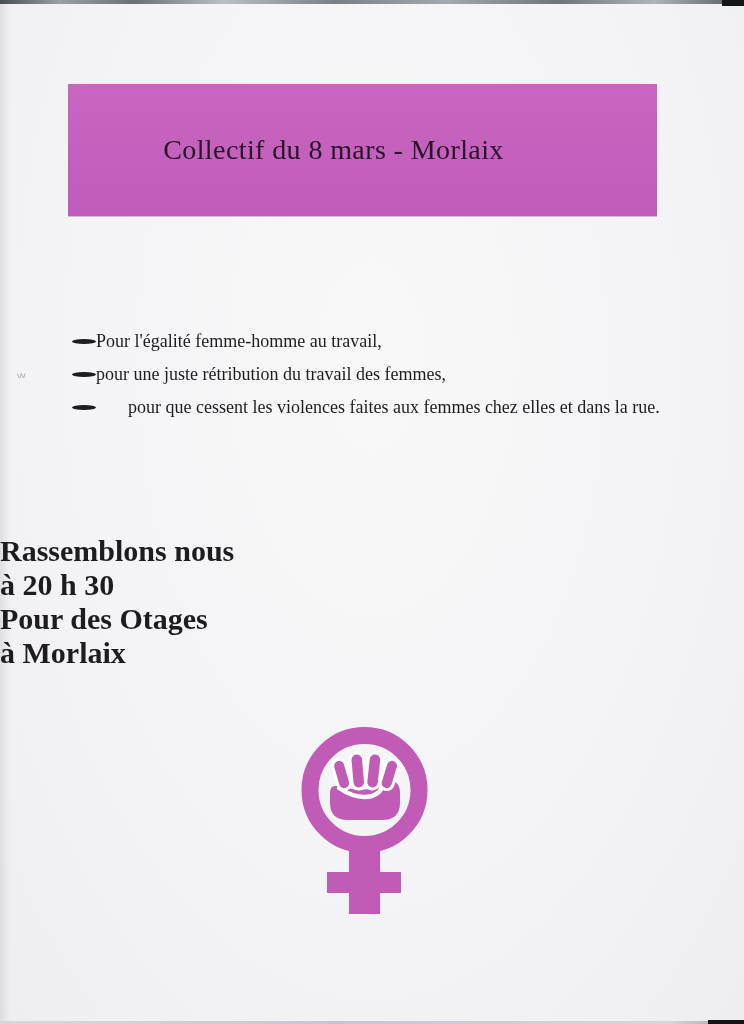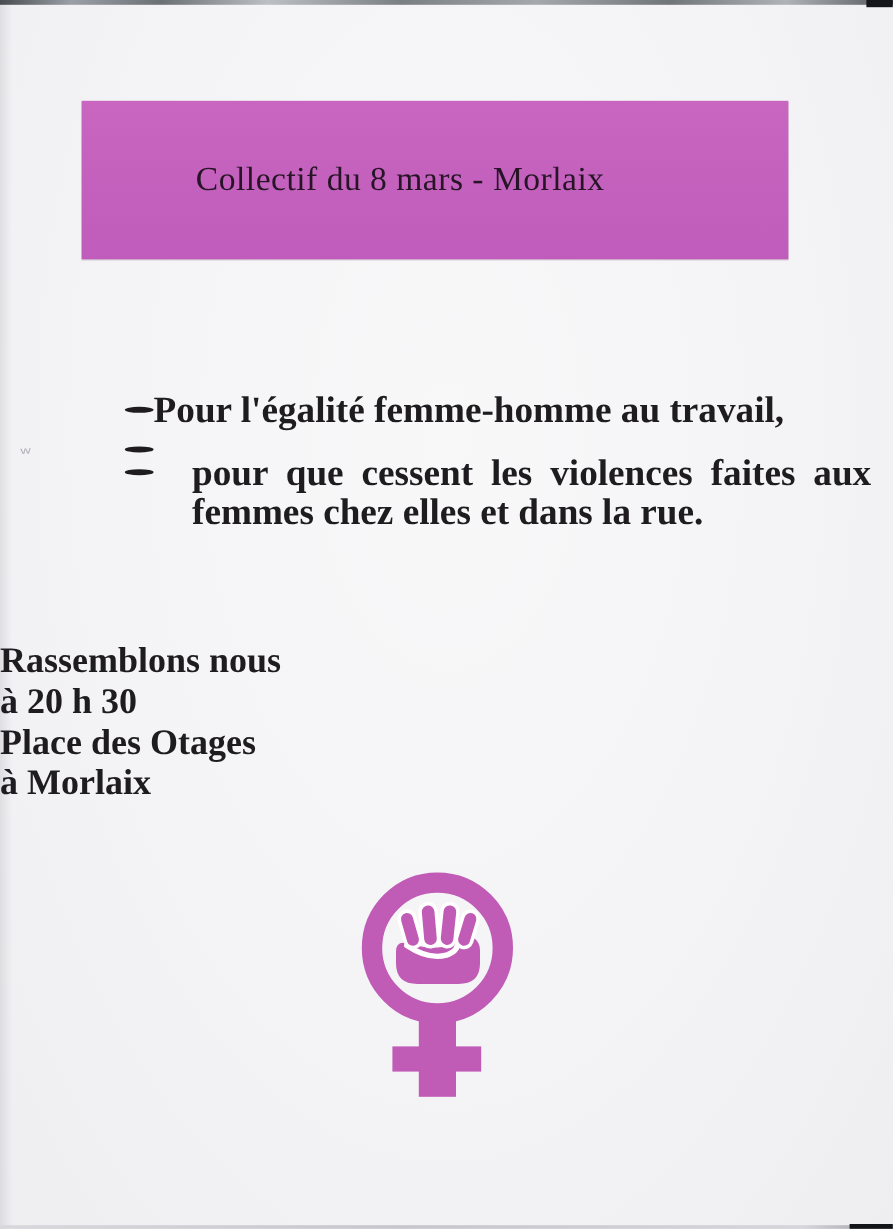--- a/index.html
+++ b/index.html
@@ -40,23 +40,23 @@
     display:flex;align-items:center;justify-content:center;
     padding-right:58px;box-sizing:border-box;
     box-shadow:0 1px 0 rgba(90,30,90,.25);
   }
   .banner-title{
     font-size:28px;letter-spacing:.4px;
     color:var(--title_text,#271527);
   }
   
   .bullets{
-    position:absolute;left:104px;top:325px;width:600px;
+    position:absolute;left:72px;top:325px;width:600px;
     margin:0;padding:0;list-style:none;
-    font-size:31px;line-height:33px;color:var(--body_text,#1e1c1f);font-weight:bold;
+    font-size:18px;line-height:33px;color:var(--body_text,#1e1c1f);
   }
   .bullet-item{display:flex;align-items:flex-start;}
   .dot{
     flex:0 0 24px;margin-top:14px;
     width:5px;height:5px;border-radius:50%;
     background:var(--body_text,#1e1c1f);
     box-sizing:content-box;
   }
   .dot-col{flex:0 0 24px;display:flex;}
   .bullet-text{flex:0 0 auto;max-width:570px;}
@@ -92,33 +92,34 @@
     <li class="bullet-item">
       <span class="dot-col">
           <span class="dot"></span>
         </span>
       <span class="bullet-text">Pour l'égalité femme-homme au travail,</span>
     </li>
     <li class="bullet-item">
       <span class="dot-col">
           <span class="dot"></span>
         </span>
+      <span class="bullet-text">pour une juste rétribution du travail des femmes,</span>
     </li>
     <li class="bullet-item justify">
       <span class="dot-col">
           <span class="dot"></span>
         </span>
       <span class="bullet-text">pour que cessent les violences faites aux femmes chez elles et dans la rue.</span>
     </li>
   </ul>
 
   <div class="announce">
     <div>Rassemblons nous</div>
     <div>à 20 h 30</div>
-    <div>Place des Otages</div>
+    <div>Pour des Otages</div>
     <div>à Morlaix</div>
   </div>
 
   <div class="symbol">
     <svg viewBox="0 0 135 190" width="135" height="190" xmlns="http://www.w3.org/2000/svg" aria-hidden="true">
       <g fill="currentColor">
 
         <circle cx="67.5" cy="64" r="54.5" fill="none" stroke="currentColor" stroke-width="17"></circle>
 
         <rect x="52" y="122" width="31" height="66"></rect>

